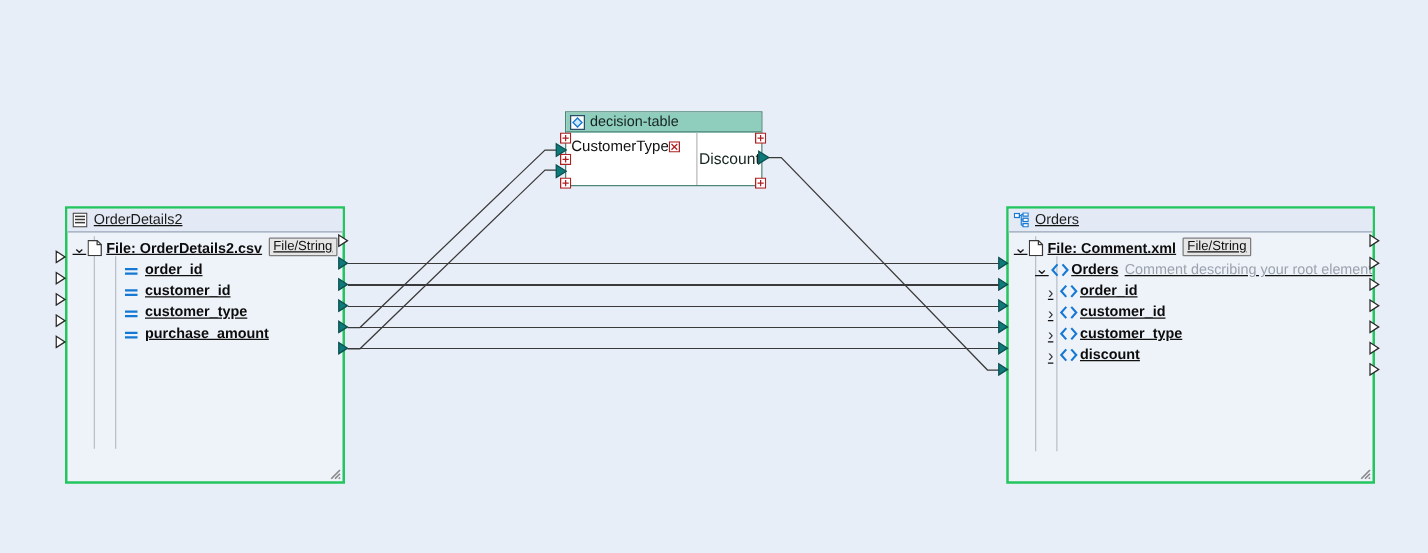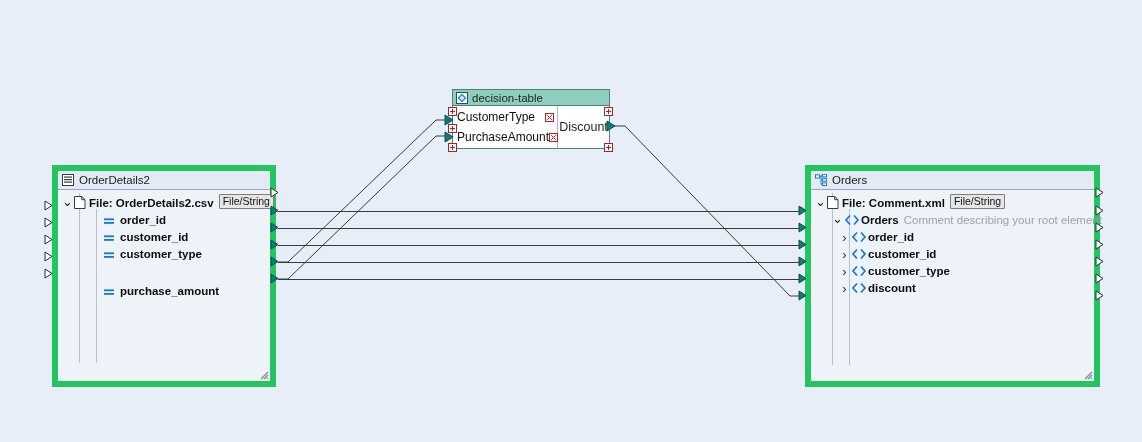--- a/index.html
+++ b/index.html
@@ -29,23 +29,24 @@
     left: 0; top: 0;
     width: 1142px; height: 442px;
     pointer-events: none;
     z-index: 1;
   }
 
   
   .panel {
     position: absolute;
     background: #eef2f9;
-    border: 6px solid #22c55e;
+    border: 2px solid #22c55e;
     box-sizing: border-box;
     z-index: 2;
+    text-decoration: underline;
   }
   .panel-title {
     height: 19px;
     display: flex;
     align-items: center;
     gap: 5px;
     padding: 0 4px;
     background: #e3eaf5;
     border-bottom: 1px solid #9aa7b8;
     font-size: 11.5px;
@@ -148,21 +149,20 @@
     display: flex;
     align-items: center;
     justify-content: center;
     font-size: 12.5px;
     color: #15241f;
   }
   #dtnode .dt-param {
     height: 20px;
     display: flex;
     align-items: center;
-    justify-content: space-between;
     padding: 0 3px 0 4px;
     font-size: 12px;
     color: #101010;
     box-sizing: border-box;
   }
   .plusbox {
     position: absolute;
     width: 9px; height: 9px;
     z-index: 4;
   }
@@ -246,21 +246,21 @@
       <div class="row" style="padding-left:45px;">
         <span class="ic" style="margin-right:5px;">
           <svg width="12" height="10" viewBox="0 0 12 10">
             <rect x="1" y="2.4" width="10" height="1.8" fill="#1578d4"></rect>
             <rect x="1" y="6.0" width="10" height="1.8" fill="#1578d4"></rect>
           </svg>
         </span>
         <span class="lbl-bold">customer_type</span>
       </div>
 
-      <div class="row" style="padding-left:45px;margin-top:20px;">
+      <div class="row" style="padding-left:45px;">
         <span class="ic" style="margin-right:5px;">
           <svg width="12" height="10" viewBox="0 0 12 10">
             <rect x="1" y="2.4" width="10" height="1.8" fill="#1578d4"></rect>
             <rect x="1" y="6.0" width="10" height="1.8" fill="#1578d4"></rect>
           </svg>
         </span>
         <span class="lbl-bold">purchase_amount</span>
       </div>
     </div>
 
@@ -331,29 +331,20 @@
       <div class="dt-in">
         <div class="dt-param">
           <span>CustomerType</span>
           <span class="ic">
             <svg width="9" height="9" viewBox="0 0 9 9">
               <rect x="0.5" y="0.5" width="8" height="8" fill="#ffffff" stroke="#b02020"></rect>
               <path d="M2.2,2.2 L6.8,6.8 M6.8,2.2 L2.2,6.8" stroke="#b02020" stroke-width="1"></path>
             </svg>
           </span>
         </div>
-        <div class="dt-param">
-          <span>PurchaseAmount</span>
-          <span class="ic">
-            <svg width="9" height="9" viewBox="0 0 9 9">
-              <rect x="0.5" y="0.5" width="8" height="8" fill="#ffffff" stroke="#b02020"></rect>
-              <path d="M2.2,2.2 L6.8,6.8 M6.8,2.2 L2.2,6.8" stroke="#b02020" stroke-width="1"></path>
-            </svg>
-          </span>
-        </div>
       </div>
       <div class="dt-out">
         <span>Discount</span>
       </div>
     </div>
   </div>
 
   <span class="plusbox" style="left:448px; top:106px;">
     <svg width="9" height="9" viewBox="0 0 9 9">
         <rect x="0.5" y="0.5" width="8" height="8" fill="#ffffff" stroke="#b02020"></rect>

